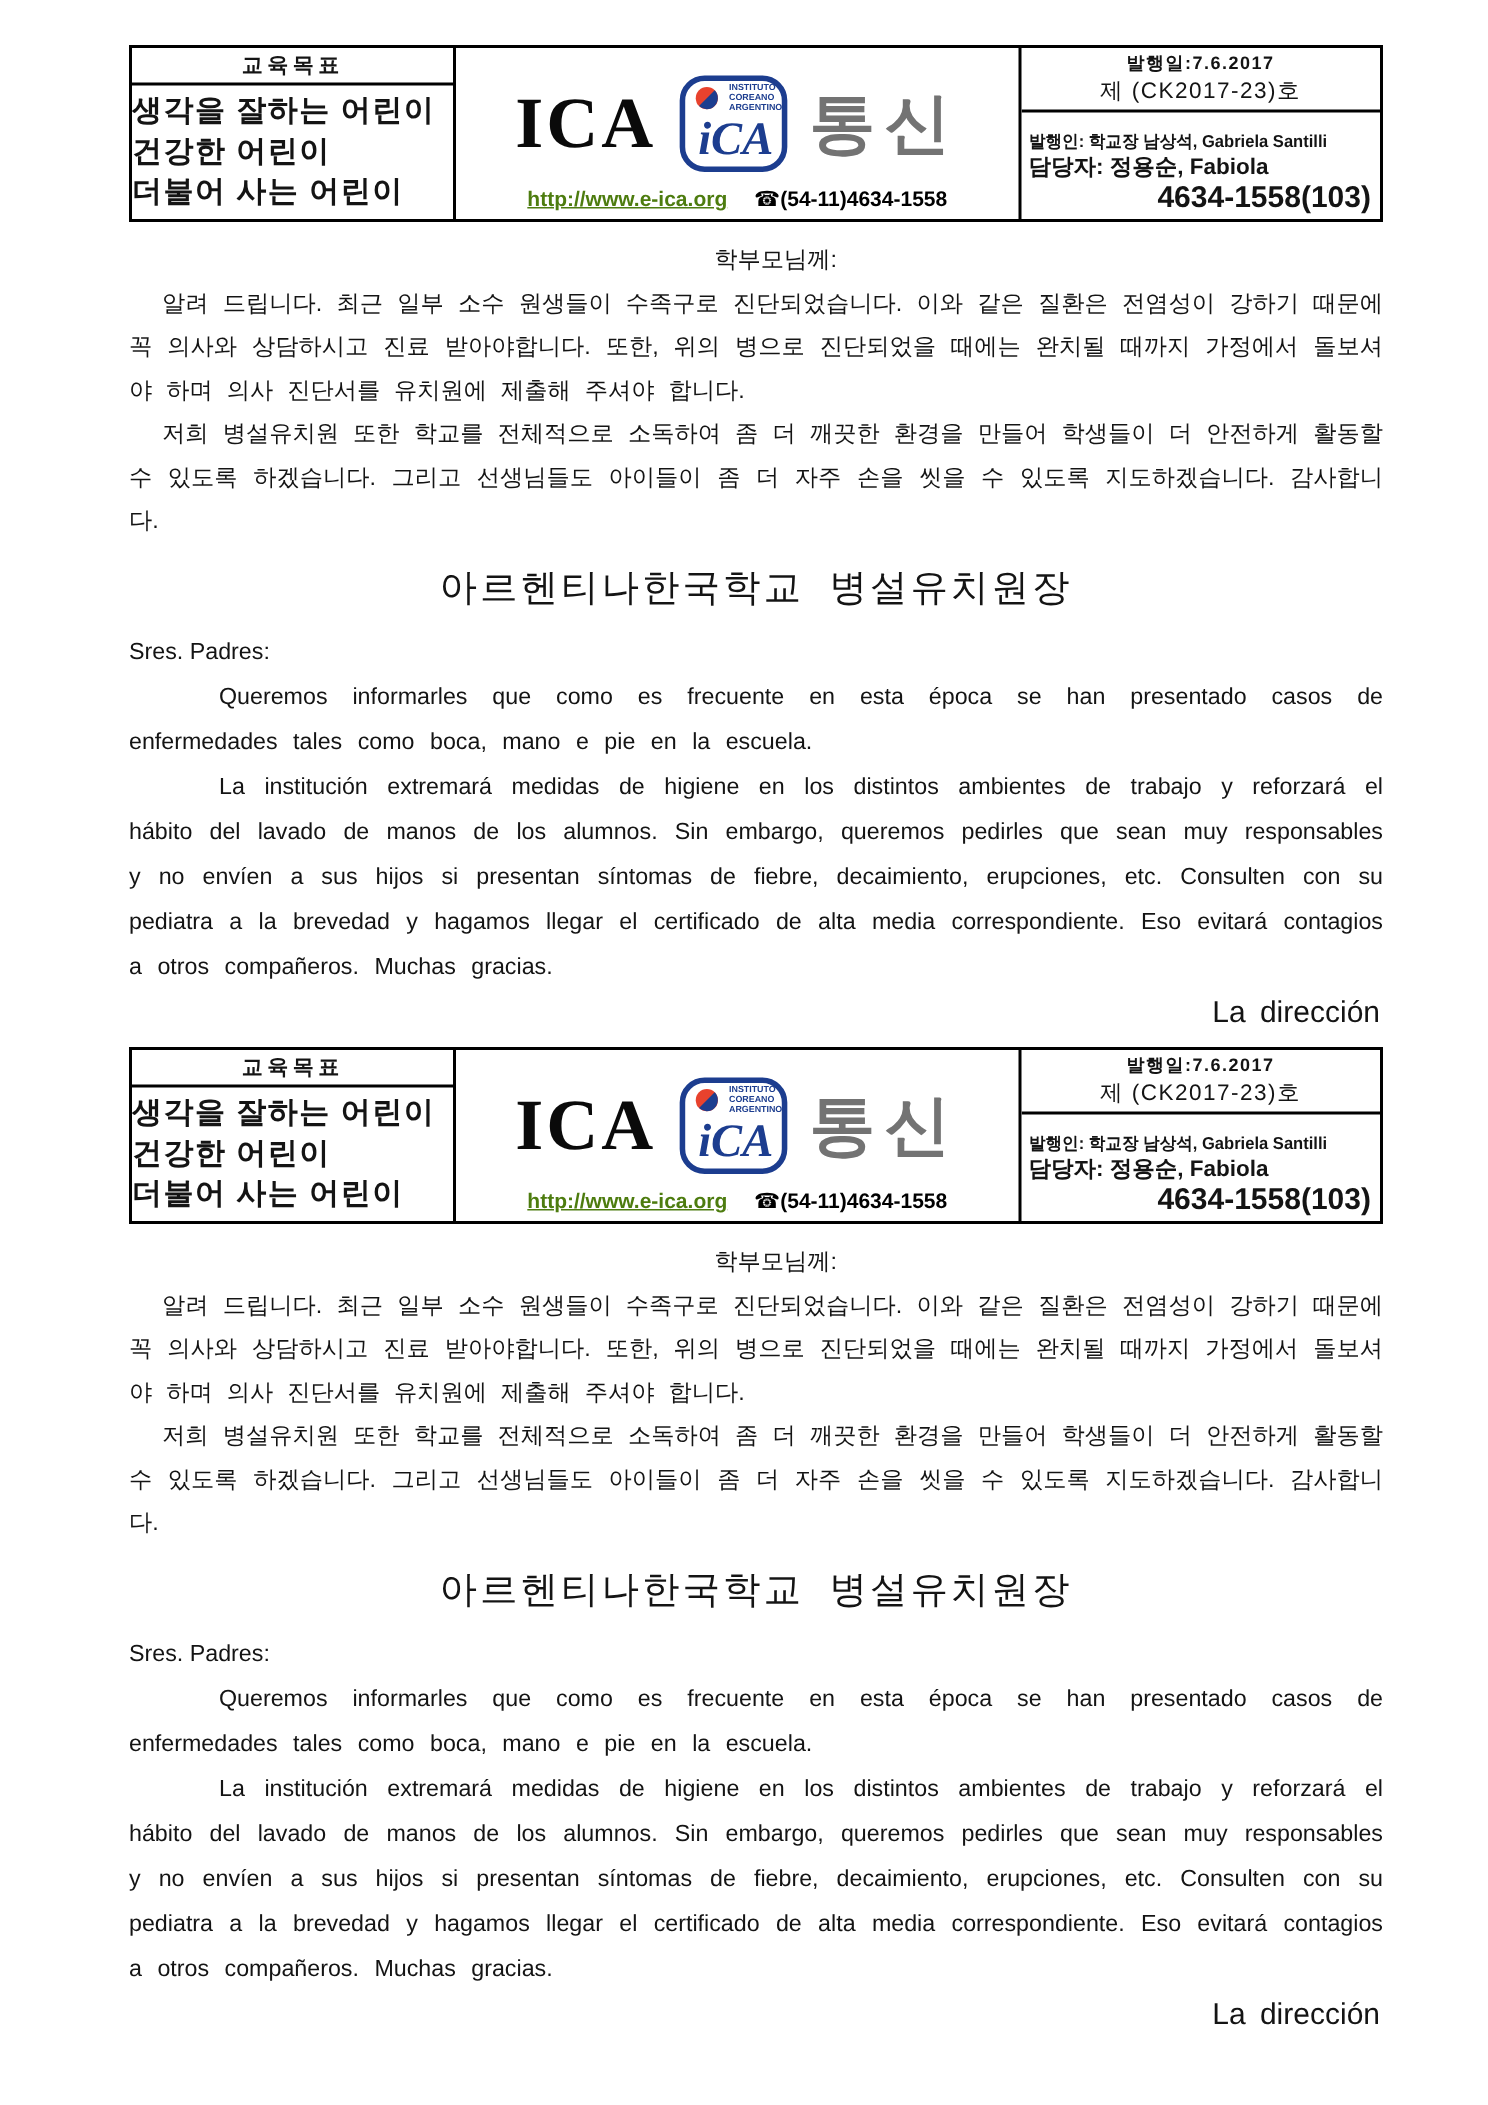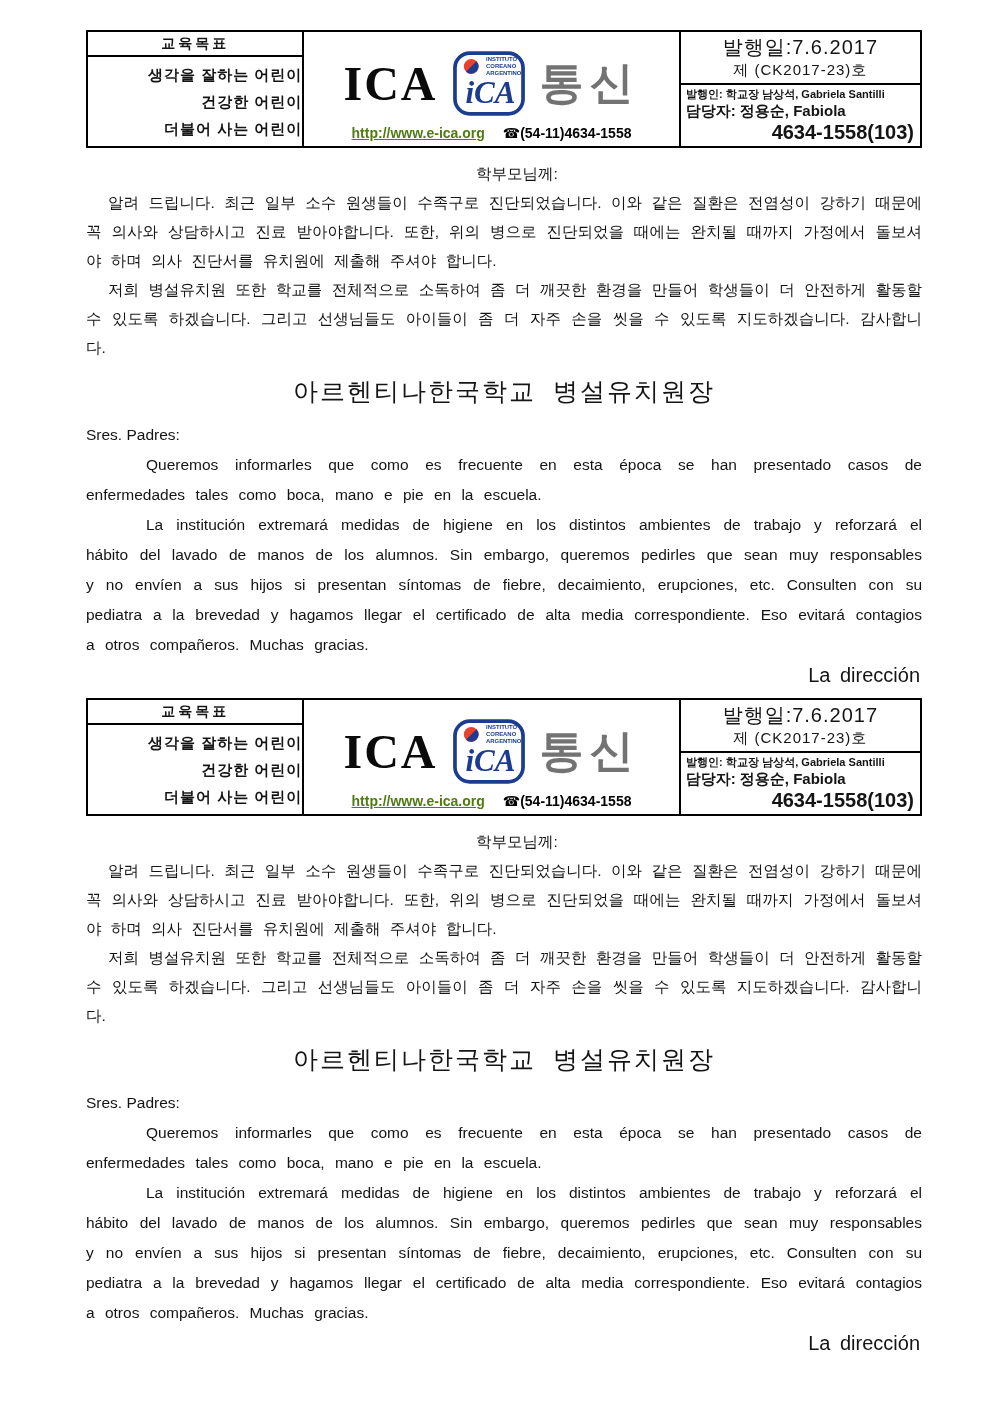--- a/index.html
+++ b/index.html
@@ -20,37 +20,37 @@
     background: #fff;
   }
   .cell { overflow: hidden; }
   .cell.left { border-right: 2px solid #000; display: flex; flex-direction: column; }
   .goal-title {
     text-align: center; font-weight: bold; font-size: 14px;
     padding: 3px 0 2px; border-bottom: 2px solid #000; letter-spacing: 3px;
   }
   .goal-lines { flex: 1; display: flex; flex-direction: column; justify-content: center; }
   .goal-lines div {
-    text-align: right; font-size: 15px; font-weight: 600;
+    text-align: left; font-size: 20px; font-weight: 600;
     line-height: 27px; letter-spacing: 1px; white-space: nowrap;
   }
   .cell.center { display: flex; flex-direction: column; align-items: center; justify-content: flex-end; }
   .brand-row { display: flex; align-items: center; justify-content: center; gap: 14px; height: 84px; }
   .brand {
     font-family: "Liberation Serif", "DejaVu Serif", serif;
     font-weight: bold; font-size: 48px; letter-spacing: 2px; color: #0a0a0a;
   }
   .logo { display: block; }
   .masthead { font-weight: 800; font-size: 44px; letter-spacing: 6px; color: #737373; }
   .url-row { font-size: 14px; font-weight: bold; padding-bottom: 5px; white-space: nowrap; }
   .url { color: #4d7c0f; text-decoration: underline; margin-right: 14px; }
   .phone { color: #000; }
   .cell.right { border-left: 2px solid #000; display: flex; flex-direction: column; }
   .issue-top { border-bottom: 2px solid #000; text-align: center; padding: 2px 0 3px; }
-  .issue-date { font-weight: normal; font-size: 20px; letter-spacing: 1px; }
+  .issue-date { font-weight: bold; font-size: 12px; letter-spacing: 1px; }
   .issue-no { font-size: 15px; letter-spacing: 1px; }
   .issue-bottom { flex: 1; display: flex; flex-direction: column; justify-content: flex-end; padding: 1px 4px 2px 5px; }
   .publisher { font-size: 11.5px; font-weight: 600; white-space: nowrap; transform: scaleX(0.96); transform-origin: left center; }
   .contact { font-size: 15px; font-weight: 600; }
   .contact-ext { font-size: 20px; font-weight: 600; text-align: right; padding-right: 2px; }
 
   
   .korean-block { margin-top: 11px; font-size: 15.5px; line-height: 29px; }
   .korean-block .salutation { text-align: center; margin-left: 26px; }
   .kpara { text-align: justify; text-indent: 22px; word-spacing: 5px; }

